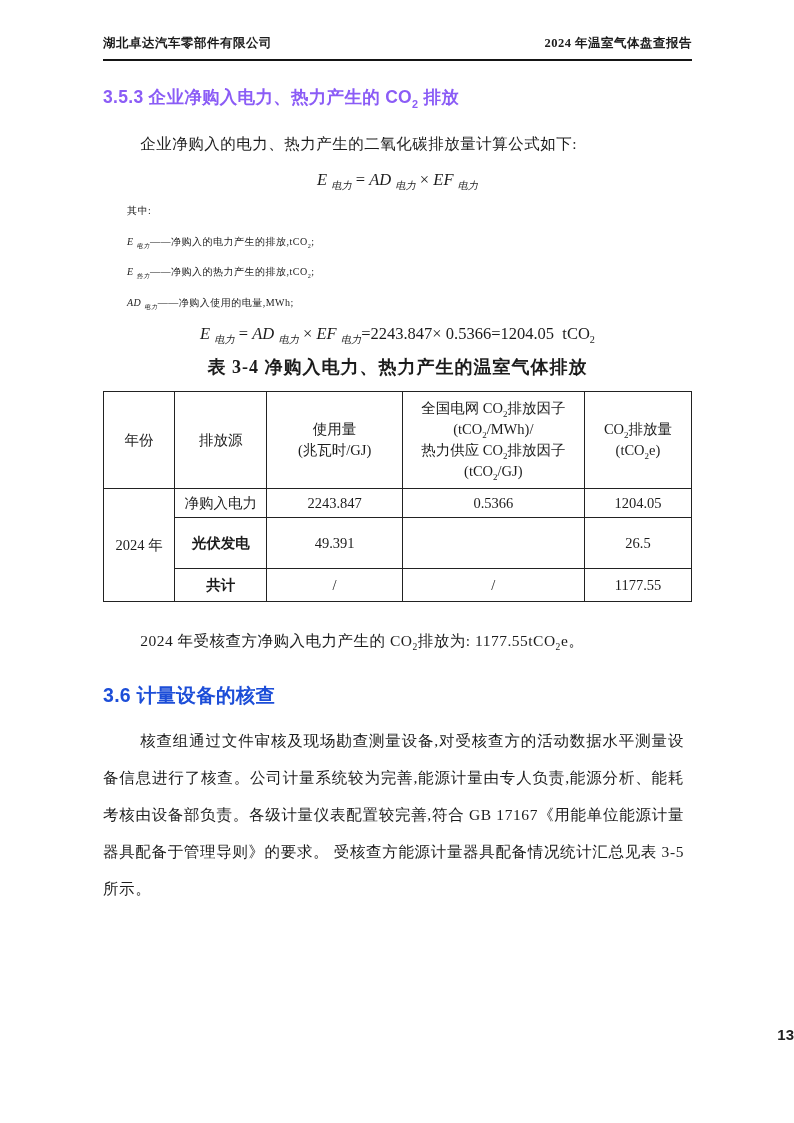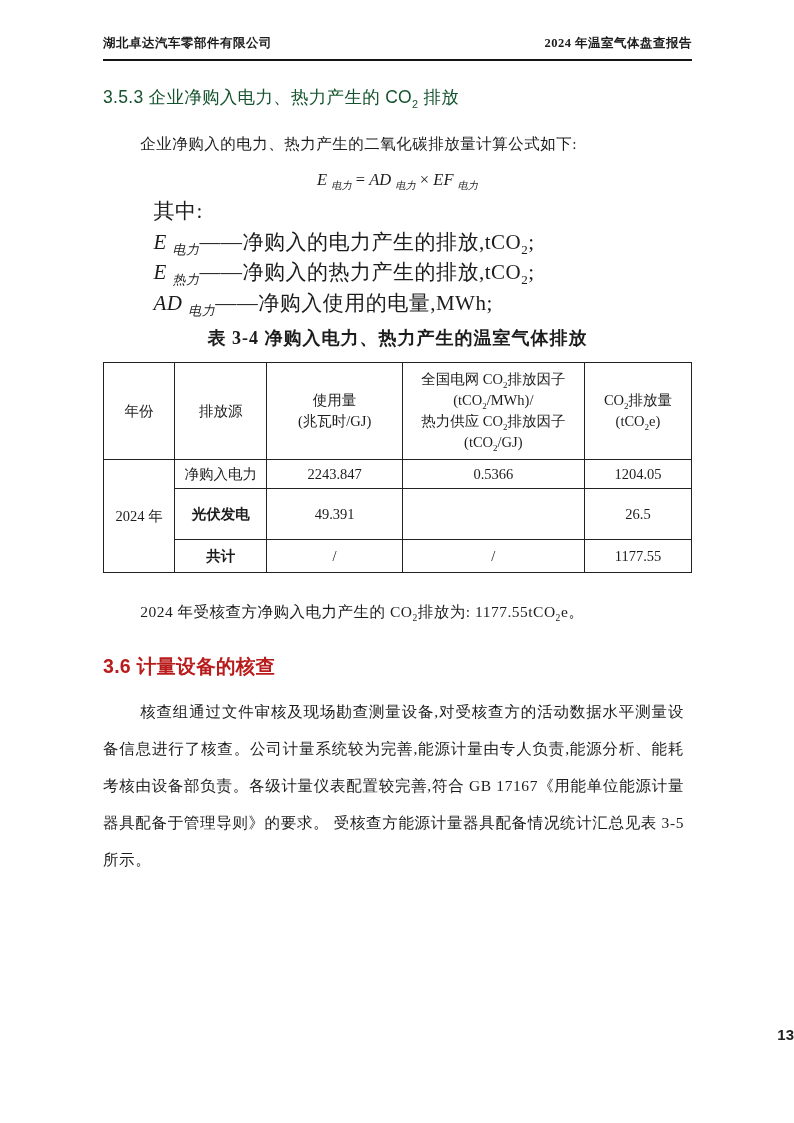--- a/index.html
+++ b/index.html
@@ -16,45 +16,45 @@
   .doc-header {
     display: flex; justify-content: space-between; align-items: flex-end;
     padding: 35px 0 7px 0;
     border-bottom: 2px solid #151515;
     font-size: 12.5px; font-weight: bold; letter-spacing: 0.5px;
   }
 
   h1.sec-353 {
     margin: 24px 0 0 0;
     font-family: "Liberation Sans", sans-serif;
-    font-size: 17.5px; font-weight: 400; color: #14532d;
+    font-size: 17.5px; font-weight: 700; color: #8b5cf6;
     line-height: 24px; letter-spacing: 0.3px;
   }
   h2.sec-36 {
     margin: 30px 0 14px 0;
     font-family: "Liberation Sans", sans-serif;
-    font-size: 19.5px; font-weight: 700; color: #b91c1c;
+    font-size: 19.5px; font-weight: 700; color: #1d4ed8;
     line-height: 26px; letter-spacing: 0.3px;
   }
 
   .p-body {
     margin: 24px 0 0 0;
     font-size: 15.5px; line-height: 22px;
     text-indent: 2.4em; letter-spacing: 0.5px;
   }
   .formula {
     margin: 11px 0 0 0;
     text-align: center;
     font-size: 16.5px; line-height: 27px;
     white-space: pre-wrap;
   }
   .it { font-style: italic; }
   sub { font-size: 0.62em; line-height: 0; }
 
-  .defs { padding-left: 2.4em; margin: 3px 0 0 0; font-size: 21px; letter-spacing: 0.5px; }
+  .defs { padding-left: 2.4em; margin: 3px 0 0 0; font-size: 10px; letter-spacing: 0.5px; }
   .defs p { margin: 0; line-height: 30.5px; }
 
   .tbl-caption {
     margin: 9px 0 0 0; text-align: center;
     font-size: 18px; font-weight: bold; line-height: 23px; letter-spacing: 1px;
   }
 
   table.emissions {
     margin-top: 12px; width: 100%;
     border-collapse: collapse; table-layout: fixed;
@@ -108,20 +108,21 @@
 
     <div class="formula"><span class="it">E </span><sub class="it">电力</sub><span> = </span><span class="it">AD </span><sub class="it">电力</sub><span> × </span><span class="it">EF </span><sub class="it">电力</sub></div>
 
     <div class="defs">
       <p>其中:</p>
       <p><span class="it">E </span><sub class="it">电力</sub><span>——净购入的电力产生的排放,tCO</span><sub>2</sub><span>;</span></p>
       <p><span class="it">E </span><sub class="it">热力</sub><span>——净购入的热力产生的排放,tCO</span><sub>2</sub><span>;</span></p>
       <p><span class="it">AD </span><sub class="it">电力</sub><span>——净购入使用的电量,MWh;</span></p>
     </div>
 
+    <div class="formula" style="margin-top:2px;"><span class="it">E </span><sub class="it">电力</sub><span> = </span><span class="it">AD </span><sub class="it">电力</sub><span> × </span><span class="it">EF </span><sub class="it">电力</sub><span>=2243.847× 0.5366=1204.05  tCO</span><sub>2</sub></div>
 
     <div class="tbl-caption">表 3-4 净购入电力、热力产生的温室气体排放</div>
 
     <table class="emissions">
       <colgroup>
         <col style="width:12.1%">
           <col style="width:15.7%">
           <col style="width:23%">
           <col style="width:31%">
           <col style="width:18.2%">

